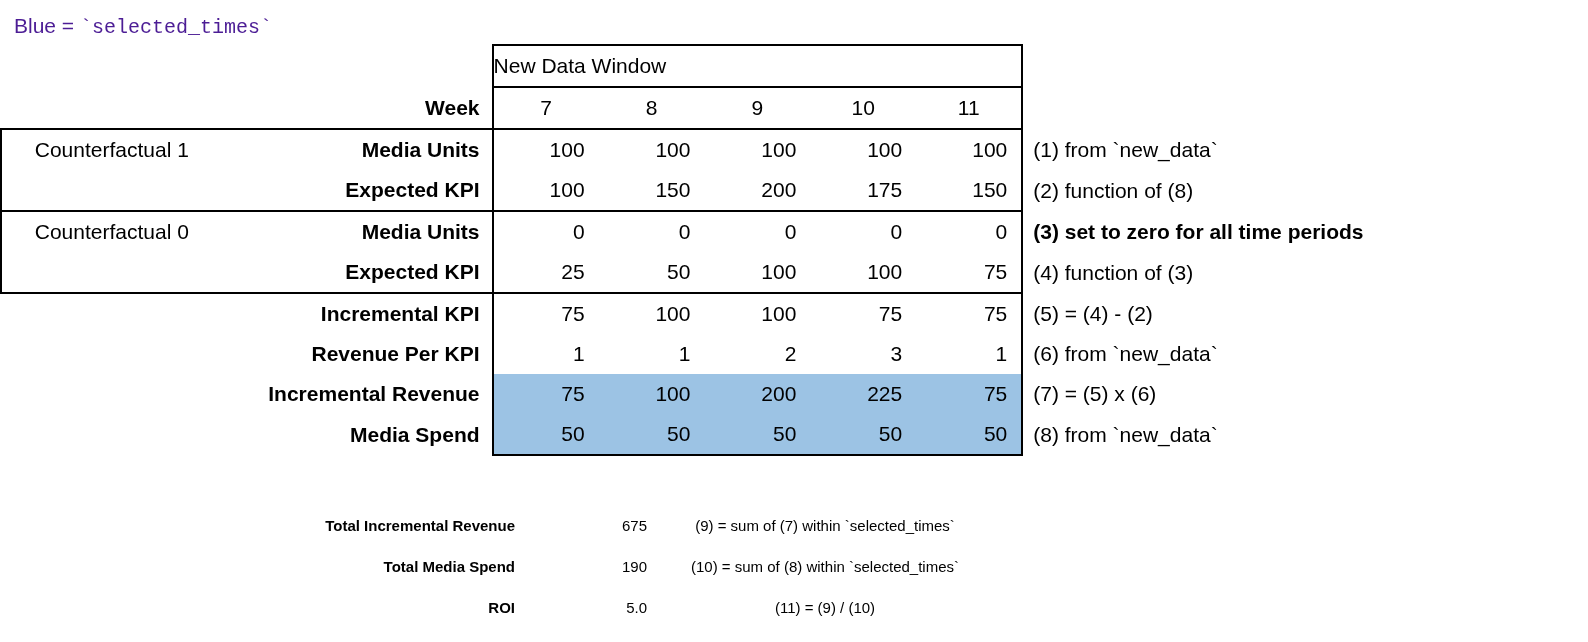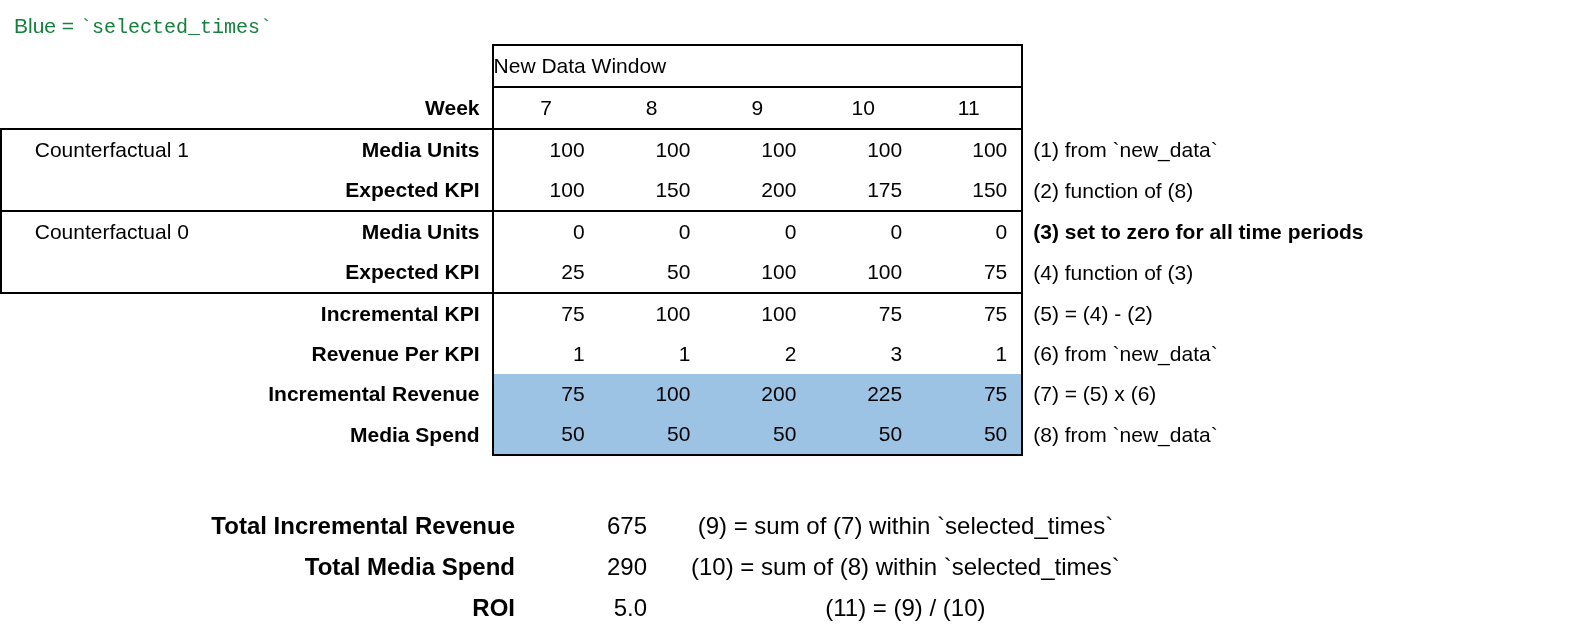--- a/index.html
+++ b/index.html
@@ -14,21 +14,21 @@
     color: #000000;
     position: relative;
     overflow: hidden;
   }
 
   .legend {
     position: absolute;
     left: 14px;
     top: 14px;
     font-size: 21px;
-    color: #15803d;
+    color: #4c1d95;
     white-space: nowrap;
   }
   .legend .mono {
     font-family: "Liberation Mono", monospace;
     font-size: 20px;
   }
 
   
   .diagram {
     position: absolute;
@@ -96,21 +96,21 @@
   .bl { border-left: 2px solid #000; }
   .br { border-right: 2px solid #000; }
 
   .blue { background: #9cc3e4; }
 
   
   .totals {
     position: absolute;
     left: 0;
     top: 505px;
-    font-size: 24px;
+    font-size: 15px;
   }
   table.tot {
     border-collapse: collapse;
     table-layout: fixed;
   }
   table.tot td {
     padding: 0;
     height: 41px;
     vertical-align: middle;
   }
@@ -265,21 +265,21 @@
 <div class="totals">
   <table class="tot">
     <tbody>
       <tr>
         <td class="t-lbl">Total Incremental Revenue</td>
         <td class="t-val">675</td>
         <td class="t-note">(9) = sum of (7) within `selected_times`</td>
       </tr>
       <tr>
         <td class="t-lbl">Total Media Spend</td>
-        <td class="t-val">290</td>
+        <td class="t-val">190</td>
         <td class="t-note">(10) = sum of (8) within `selected_times`</td>
       </tr>
       <tr>
         <td class="t-lbl">ROI</td>
         <td class="t-val">5.0</td>
         <td class="t-note">(11) = (9) / (10)</td>
       </tr>
     </tbody>
   </table>
 </div>

